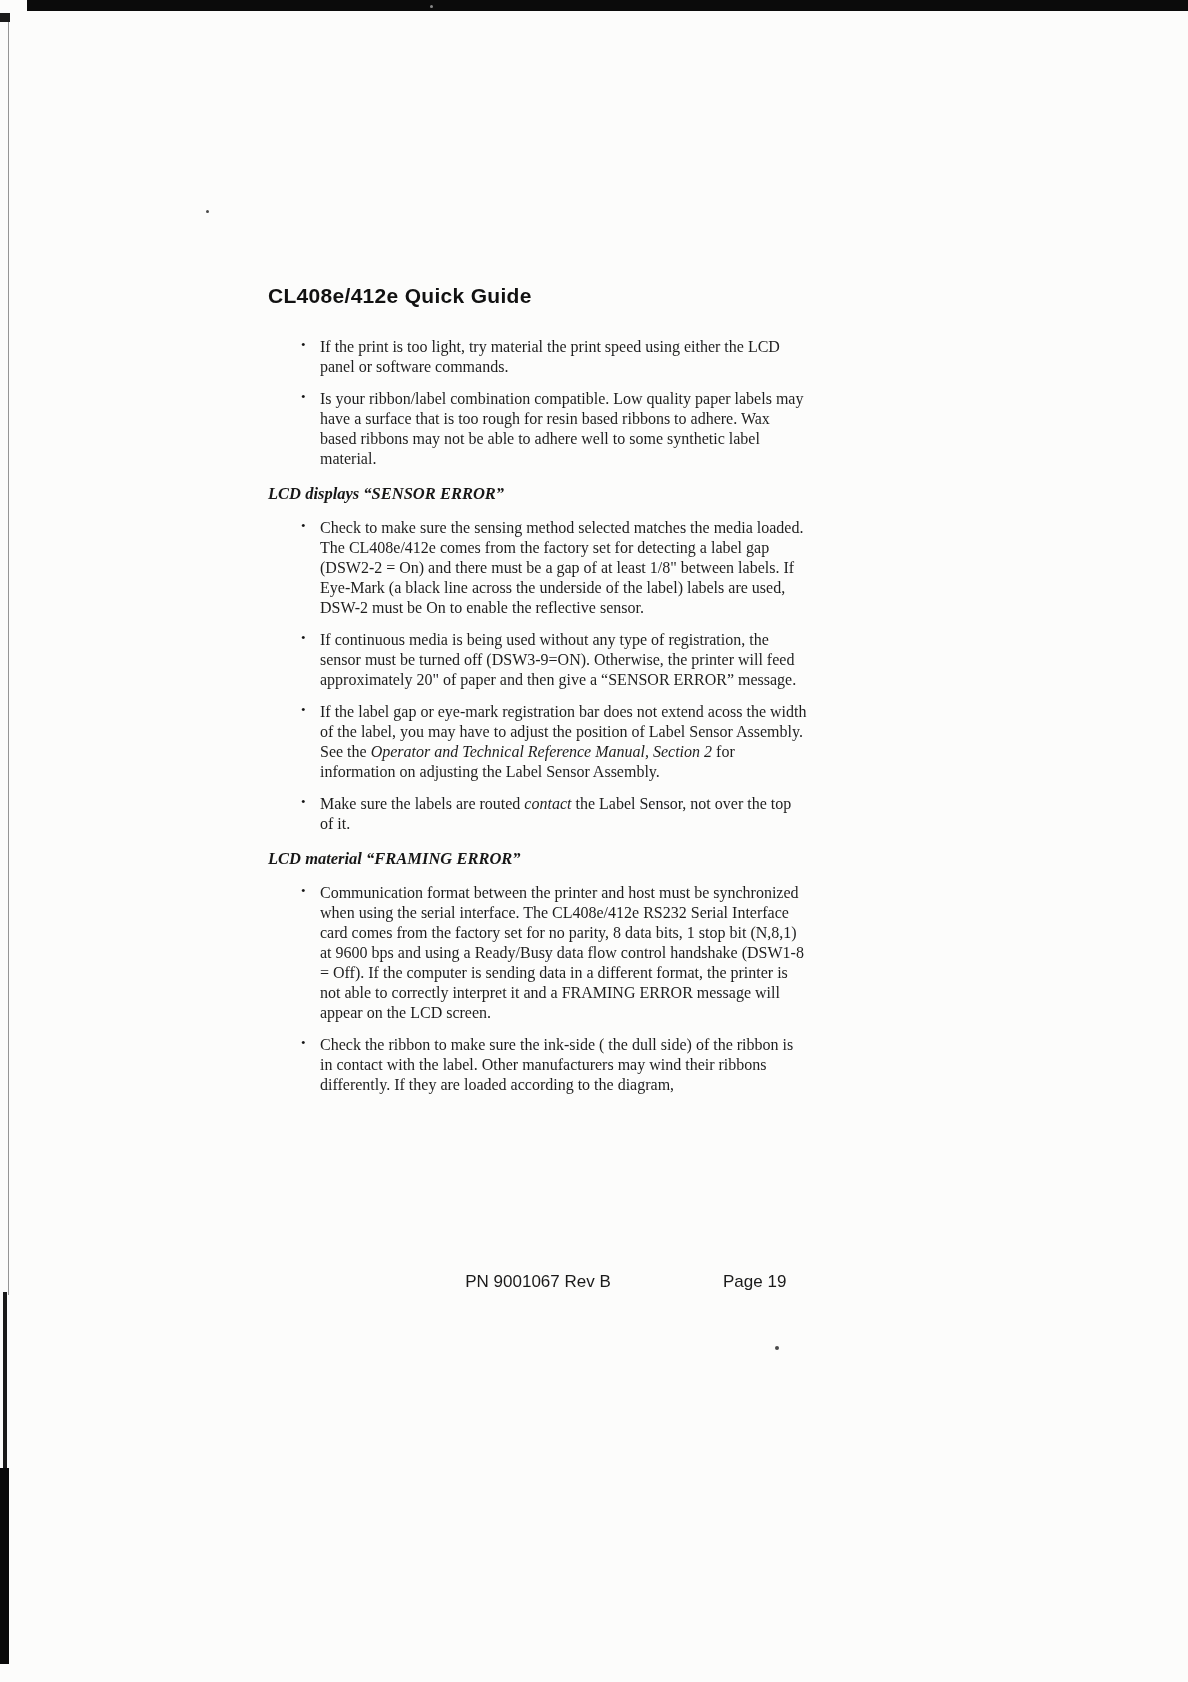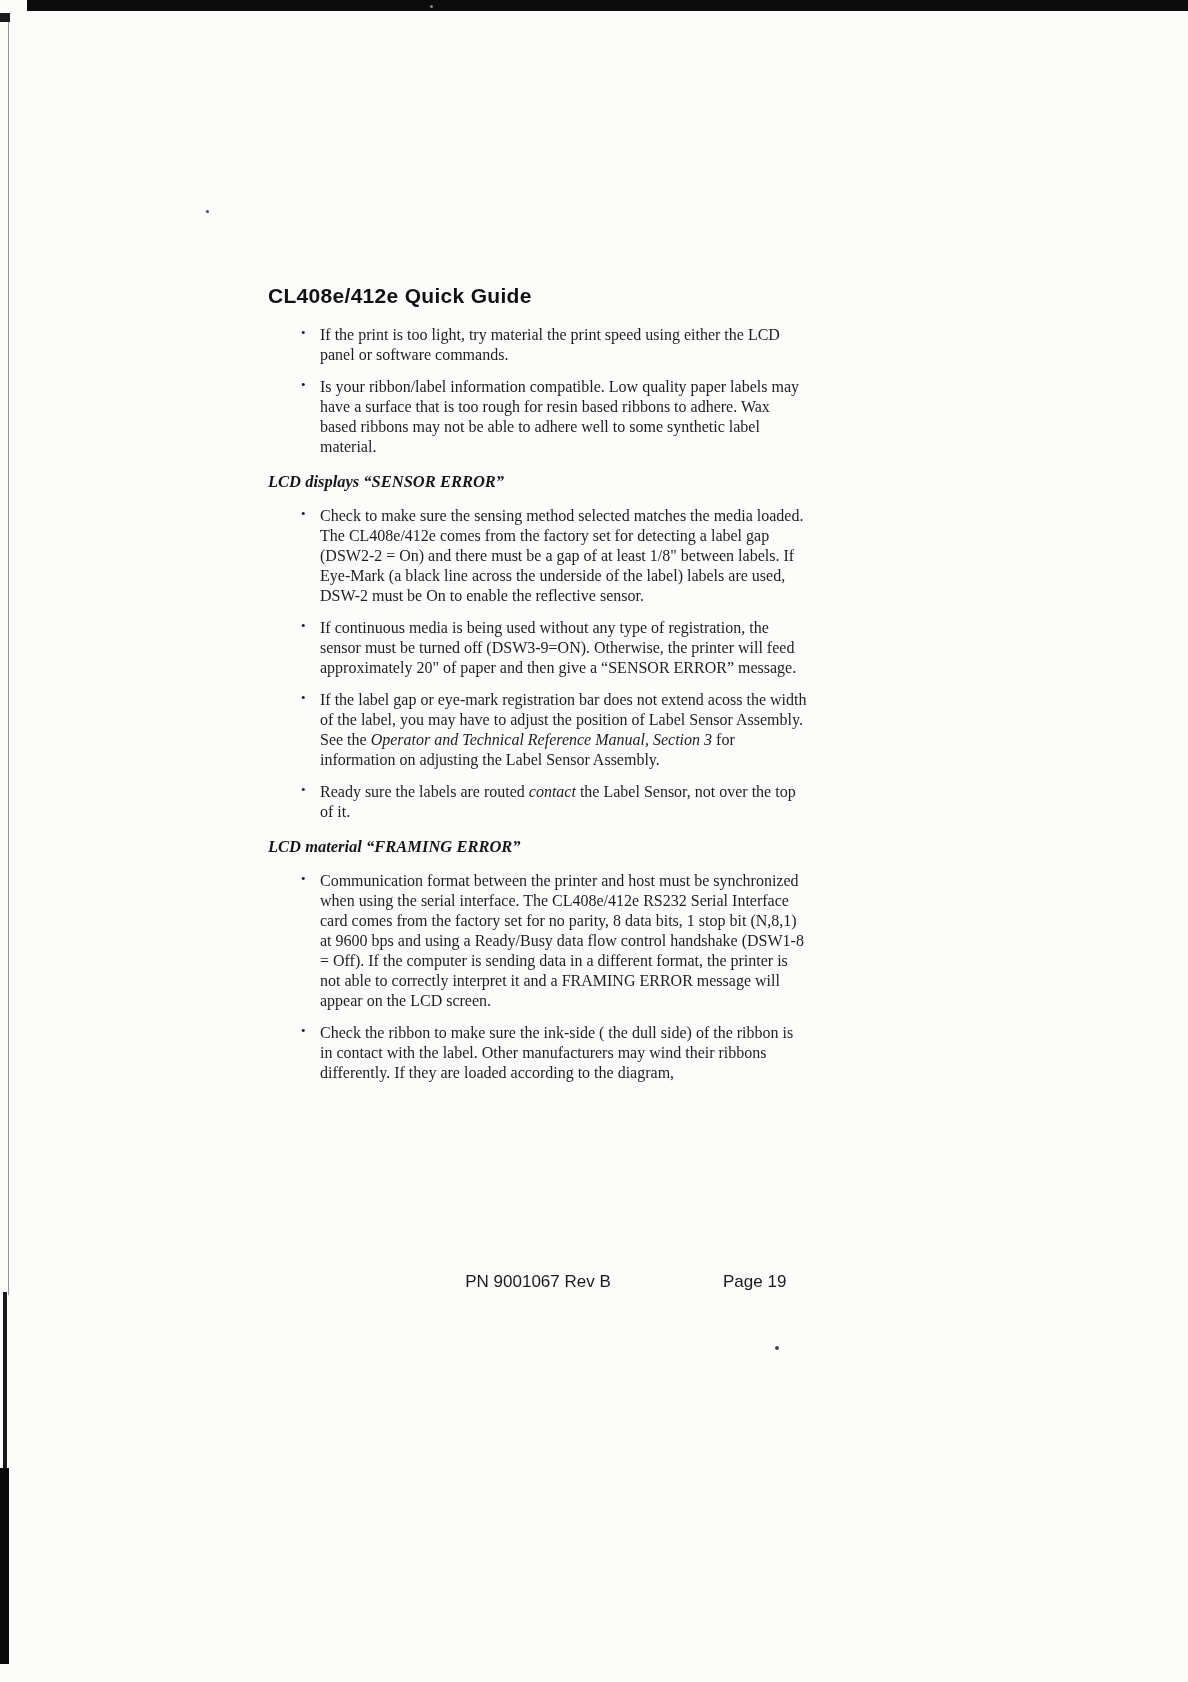--- a/index.html
+++ b/index.html
@@ -33,21 +33,21 @@
     left: 268px; top: 283px;
     width: 540px;
   }
   .title {
     font-family: "Liberation Sans", sans-serif;
     font-weight: bold;
     font-size: 21px;
     line-height: 26px;
     letter-spacing: 0.3px;
     color: #111;
-    margin: 0 0 16px 0;
+    margin: 0 0 28px 0;
   }
   h2.section-heading {
     font-size: 16.5px;
     font-weight: bold;
     font-style: italic;
     line-height: 21px;
     color: #171717;
     margin: 14px 0 14px 0;
   }
   ul.bullets {
@@ -98,42 +98,42 @@
 
     <h1 class="title">CL408e/412e Quick Guide</h1>
 
     <ul class="bullets">
       <li>
         <span class="marker">•</span>
         <span>If the print is too light, try material the print speed using either the LCD panel or software commands.</span>
       </li>
       <li>
         <span class="marker">•</span>
-        <span>Is your ribbon/label information compatible. Low quality paper labels may have a surface that is too rough for resin based ribbons to adhere. Wax based ribbons may not be able to adhere well to some synthetic label material.</span>
+        <span>Is your ribbon/label combination compatible. Low quality paper labels may have a surface that is too rough for resin based ribbons to adhere. Wax based ribbons may not be able to adhere well to some synthetic label material.</span>
       </li>
     </ul>
 
     <h2 class="section-heading">LCD displays “SENSOR ERROR”</h2>
 
     <ul class="bullets">
       <li>
         <span class="marker">•</span>
         <span>Check to make sure the sensing method selected matches the media loaded. The CL408e/412e comes from the factory set for detecting a label gap (DSW2-2 = On) and there must be a gap of at least 1/8" between labels. If Eye-Mark (a black line across the underside of the label) labels are used, DSW-2 must be On to enable the reflective sensor.</span>
       </li>
       <li>
         <span class="marker">•</span>
         <span>If continuous media is being used without any type of registration, the sensor must be turned off (DSW3-9=ON). Otherwise, the printer will feed approximately 20" of paper and then give a “SENSOR ERROR” message.</span>
       </li>
       <li>
         <span class="marker">•</span>
-        <span><span>If the label gap or eye-mark registration bar does not extend acoss the width of the label, you may have to adjust the position of Label Sensor Assembly. See the </span><span class="italic">Operator and Technical Reference Manual, Section 3</span><span> for information on adjusting the Label Sensor Assembly.</span></span>
+        <span><span>If the label gap or eye-mark registration bar does not extend acoss the width of the label, you may have to adjust the position of Label Sensor Assembly. See the </span><span class="italic">Operator and Technical Reference Manual, Section 2</span><span> for information on adjusting the Label Sensor Assembly.</span></span>
       </li>
       <li>
         <span class="marker">•</span>
-        <span><span>Ready sure the labels are routed </span><span class="italic">contact</span><span> the Label Sensor, not over the top of it.</span></span>
+        <span><span>Make sure the labels are routed </span><span class="italic">contact</span><span> the Label Sensor, not over the top of it.</span></span>
       </li>
     </ul>
 
     <h2 class="section-heading">LCD material “FRAMING ERROR”</h2>
 
     <ul class="bullets">
       <li>
         <span class="marker">•</span>
         <span>Communication format between the printer and host must be synchronized when using the serial interface. The CL408e/412e RS232 Serial Interface card comes from the factory set for no parity, 8 data bits, 1 stop bit (N,8,1) at 9600 bps and using a Ready/Busy data flow control handshake (DSW1-8 = Off). If the computer is sending data in a different format, the printer is not able to correctly interpret it and a FRAMING ERROR message will appear on the LCD screen.</span>
       </li>

